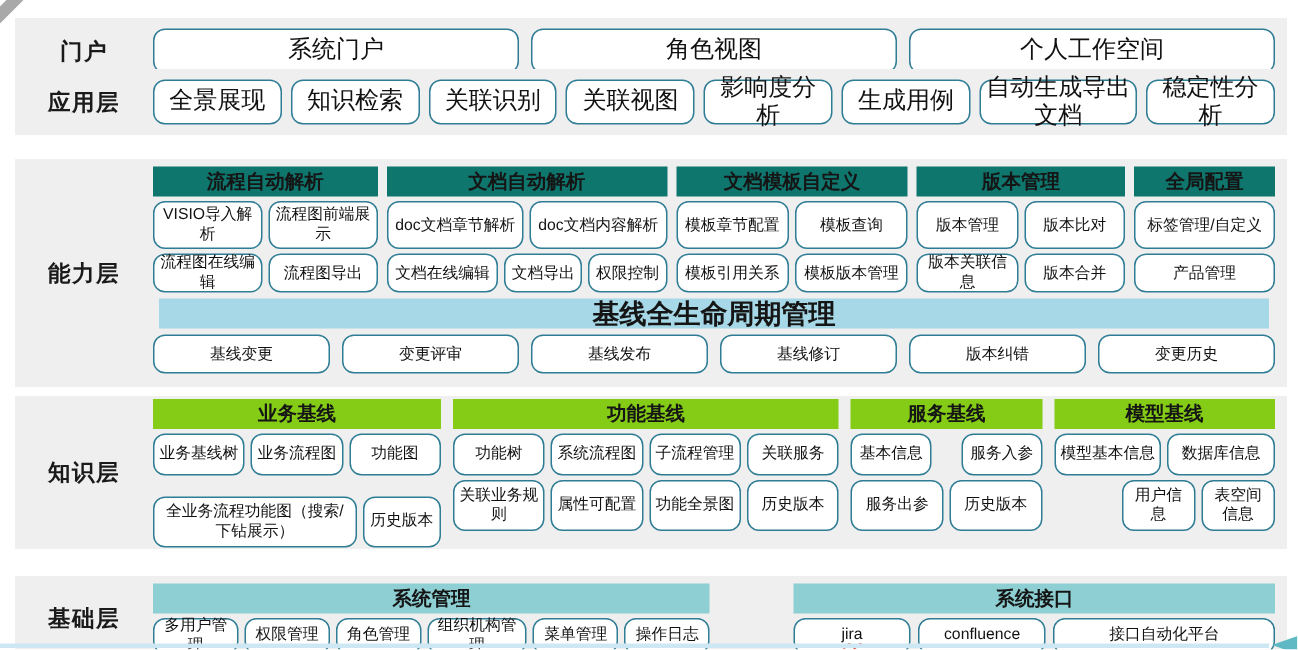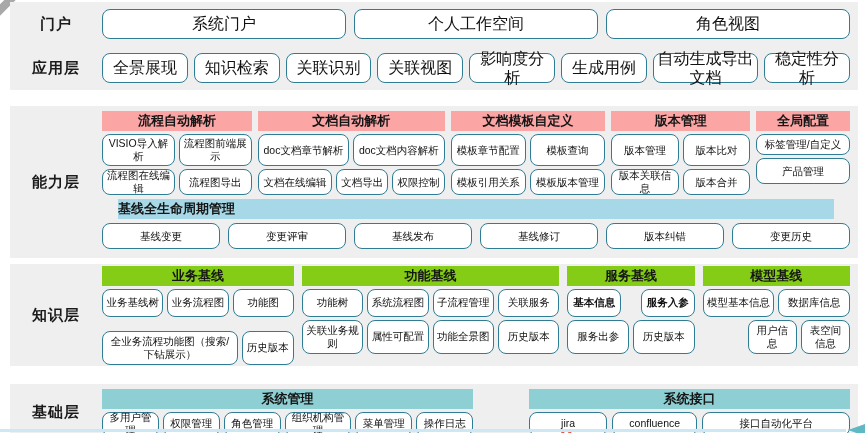--- a/index.html
+++ b/index.html
@@ -14,51 +14,51 @@
 
   .row{display:flex;align-items:stretch;}
   .col{display:flex;flex-direction:column;flex:1;}
 
   .btn{background:#ffffff;border:1.5px solid #2f7d95;border-radius:8px;
     display:flex;align-items:center;justify-content:center;text-align:center;
     font-size:10.5px;color:#111111;line-height:1.2;padding:1px 3px;box-sizing:border-box;
     flex:1;min-width:0;}
   .btn.big{font-size:16px;height:30px;}
 
-  .ghead{background:#fca5a5;font-size:13px;font-weight:bold;color:#151515;
+  .ghead{background:#0f766e;font-size:13px;font-weight:bold;color:#151515;
     text-align:center;padding:2px 0;height:20px;line-height:16px;box-sizing:border-box;}
   .ghead.k{background:#84cc16;}
   .ghead.f{background:#8dcfd3;}
 
   .group{display:flex;flex-direction:column;min-width:0;}
-  .banner{background:#a6d8e7;font-size:13px;font-weight:bold;color:#151515;
-    height:20px;line-height:20px;margin:4px 16px;}
+  .banner{background:#a6d8e7;font-size:18px;font-weight:bold;color:#151515;
+    text-align:center;height:20px;line-height:20px;margin:4px 4px;}
 
   .misspell{text-decoration:underline wavy #e03c2d;text-underline-offset:2px;}
 
   .corner-stripe{position:absolute;top:-2px;left:-12px;width:40px;height:8px;
     background:#a9a9a9;transform:rotate(-45deg);}
   .bottom-line{position:absolute;left:0;bottom:1px;width:846px;height:3px;background:#cde8f4;}
   .bottom-arrow{position:absolute;right:0;bottom:-3px;width:0;height:0;
     border-top:6px solid transparent;border-bottom:6px solid transparent;
     border-right:17px solid #5fb9c5;}
 </style>
 </head>
 <body>
 
 <div id="stage">
   <div class="corner-stripe"></div>
 
-  <div class="band" style="top:2px;height:44px;">
+  <div class="band" style="top:12px;height:44px;">
     <div class="band-label">门户</div>
     <div class="band-content">
       <div class="row" style="gap:8px;">
         <div class="btn big">系统门户</div>
+        <div class="btn big">角色视图</div>
         <div class="btn big">个人工作空间</div>
-        <div class="btn big">角色视图</div>
       </div>
     </div>
   </div>
 
   <div class="band" style="top:46px;height:44px;">
     <div class="band-label">应用层</div>
     <div class="band-content">
       <div class="row" style="gap:6px;">
         <div class="btn big">全景展现</div>
         <div class="btn big">知识检索</div>
@@ -122,21 +122,21 @@
               <div class="btn">版本比对</div>
             </div>
             <div class="row" style="gap:4px;height:26px;margin-top:3px;">
               <div class="btn">版本关联信息</div>
               <div class="btn">版本合并</div>
             </div>
           </div>
 
           <div class="group" style="flex:94;">
             <div class="ghead">全局配置</div>
-            <div class="row" style="gap:4px;height:21px;margin-top:3px;">
+            <div class="row" style="gap:4px;height:32px;margin-top:3px;">
               <div class="btn">标签管理/自定义</div>
             </div>
             <div class="row" style="gap:4px;height:26px;margin-top:3px;">
               <div class="btn">产品管理</div>
             </div>
           </div>
         </div>
         <div class="banner">基线全生命周期管理</div>
         <div class="row" style="gap:8px;height:26px;">
           <div class="btn">基线变更</div>
@@ -179,21 +179,21 @@
           <div class="row" style="gap:4px;height:34px;margin-top:3px;">
             <div class="btn">关联业务规则</div>
             <div class="btn">属性可配置</div>
             <div class="btn">功能全景图</div>
             <div class="btn">历史版本</div>
           </div>
         </div>
 
         <div class="group" style="flex:126;">
           <div class="ghead k">服务基线</div>
-          <div class="row" style="gap:20px;height:28px;margin-top:3px;font-weight:bold;">
+          <div class="row" style="gap:20px;height:28px;margin-top:3px;">
             <div class="btn">基本信息</div>
             <div class="btn">服务入参</div>
           </div>
           <div class="row" style="gap:4px;height:34px;margin-top:3px;">
             <div class="btn">服务出参</div>
             <div class="btn">历史版本</div>
           </div>
         </div>
 
         <div class="group" style="flex:146;">

